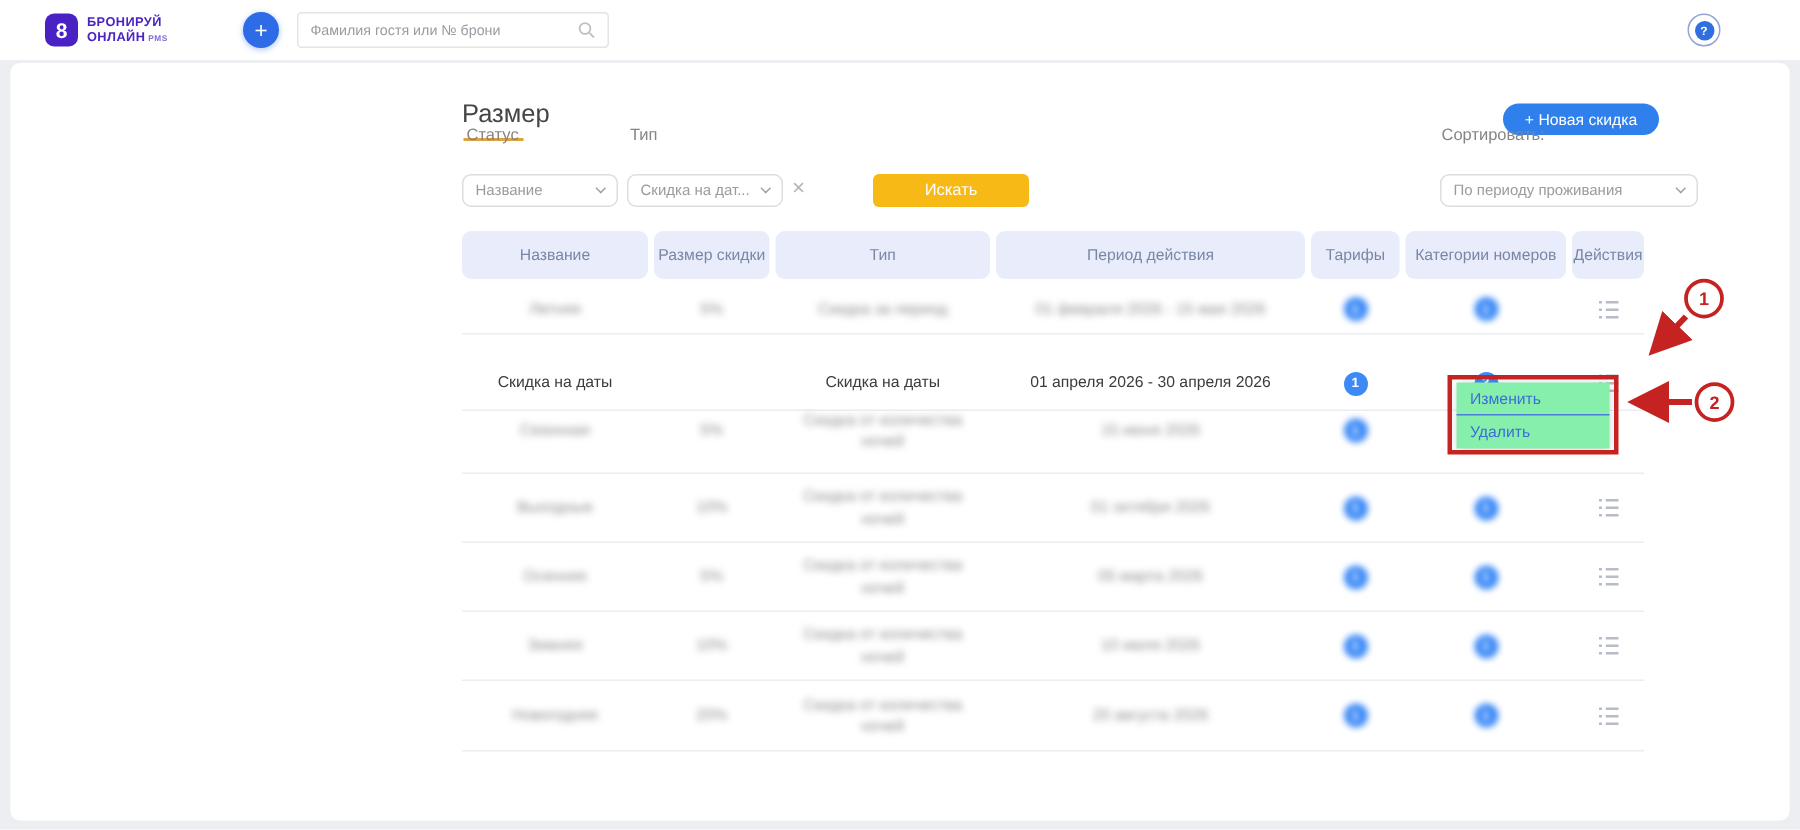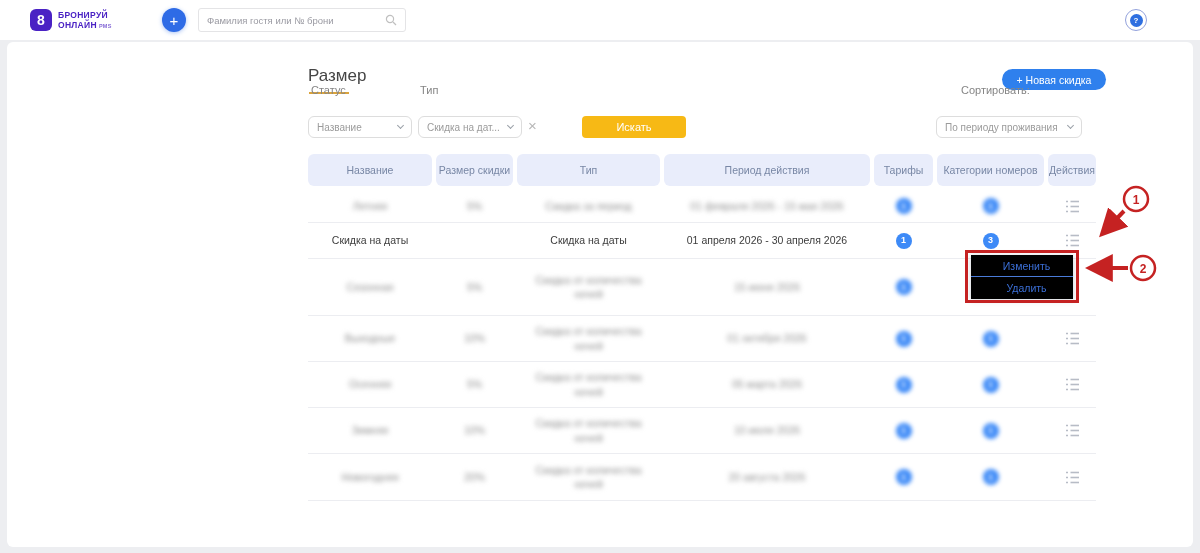--- a/index.html
+++ b/index.html
@@ -51,22 +51,22 @@
   .cell { position:absolute; top:0; height:100%; display:flex; align-items:center; justify-content:center;
     text-align:center; font-size:10.5px; color:#3c3c3c; line-height:1.35; padding:0 4px; }
   .k1{left:0;width:124px}.k2{left:128px;width:77px}.k3{left:209px;width:143px}.k4{left:356px;width:206px}
   .k5{left:566px;width:59px}.k6{left:629px;width:107px}.k7{left:740px;width:48px}
   .blur-txt { color:#8f8f8f; filter:blur(2.5px); }
   .badge { width:16px; height:16px; border-radius:50%; background:#3d8af7; color:#fff; font-size:9px;
     font-weight:bold; display:flex; align-items:center; justify-content:center; cursor:pointer; }
   .blur-badge { filter:blur(2px); }
   .act-btn { background:none; border:none; cursor:pointer; padding:2px; display:flex; }
   
-  .ctx-menu { position:absolute; left:971px; top:255px; width:102px; background:#000000; z-index:7;
-    box-shadow:0 1px 6px rgba(60,70,90,.25);text-align:center; }
+  .ctx-menu { position:absolute; left:971px; top:255px; width:102px; background:#86efac; z-index:7;
+    box-shadow:0 1px 6px rgba(60,70,90,.25); }
   .ctx-item { height:22px; line-height:22px; padding-left:9px; font-size:10.5px; color:#3b6fd6; cursor:pointer; }
   .ctx-item:first-child { border-bottom:1px solid #4a7bd9; }
   .red-box { position:absolute; left:965px; top:250px; width:114px; height:53px; border:3px solid #c52222; z-index:8; }
   .anno-svg { position:absolute; top:0; left:0; z-index:9; pointer-events:none; }
 </style>
 </head>
 <body>
 
 <div class="topbar">
   <div class="logo">
@@ -104,21 +104,21 @@
   <span class="chev"></span>
 </div>
 <div class="select" style="left:418px;width:104px;">
   <span class="val">Скидка на дат...</span>
   <span class="chev"></span>
 </div>
 <span class="clear-x">×</span>
 <button class="search-btn">Искать</button>
 
 <div class="flt-label" style="left:961px;">Сортировать:</div>
-<div class="select" style="left:936px;width:146px;">
+<div class="select" style="left:960px;width:172px;">
   <span class="val">По периоду проживания</span>
   <span class="chev"></span>
 </div>
 
 <div class="thead-cell h1">Название</div>
 <div class="thead-cell h2">Размер скидки</div>
 <div class="thead-cell h3">Тип</div>
 <div class="thead-cell h4">Период действия</div>
 <div class="thead-cell h5">Тарифы</div>
 <div class="thead-cell h6">Категории номеров</div>
@@ -142,21 +142,21 @@
           <line x1="5.5" y1="1.5" x2="14" y2="1.5"></line>
           <line x1="1" y1="6.5" x2="3" y2="6.5"></line>
           <line x1="5.5" y1="6.5" x2="14" y2="6.5"></line>
           <line x1="1" y1="11.5" x2="3" y2="11.5"></line>
           <line x1="5.5" y1="11.5" x2="14" y2="11.5"></line>
         </svg>
       </button>
     </div>
 </div>
 
-<div class="trow" style="top:223px;height:36px;">
+<div class="trow" style="top:238px;height:36px;">
   <div class="cell k1">Скидка на даты</div>
   <div class="cell k3">Скидка на даты</div>
   <div class="cell k4">01 апреля 2026 - 30 апреля 2026</div>
   <div class="cell k5">
       <span class="badge">1</span>
     </div>
   <div class="cell k6">
       <span class="badge">3</span>
     </div>
   <div class="cell k7">

